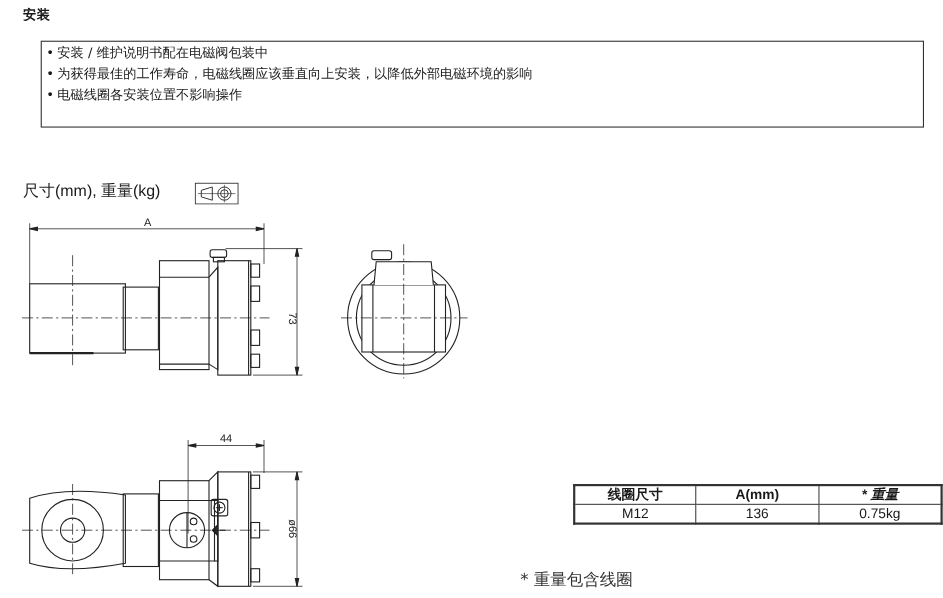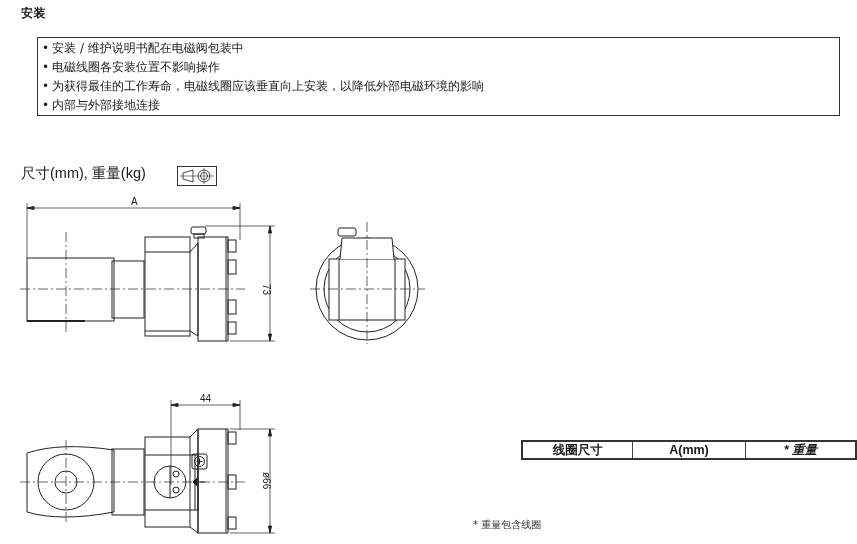--- a/index.html
+++ b/index.html
@@ -12,33 +12,32 @@
   .install-box .item::before { content: "\2022"; margin-right: 3px; }
   .dim-title { position: absolute; left: 21px; top: 164px; font-size: 14.5px; font-weight: normal; font-family: "Liberation Sans", sans-serif; }
   .proj-icon { position: absolute; left: 177px; top: 166px; width: 40px; height: 20px; }
   .drawing { position: absolute; left: 0; top: 190px; }
   .spec-table { position: absolute; left: 473px; top: 440px; border-collapse: collapse;
                 font-family: "Liberation Sans", sans-serif; font-size: 12.5px; margin-left: 48px; }
   .spec-table th, .spec-table td { border: 1px solid #444; text-align: center; padding: 0; height: 16px; line-height: 16px; }
   .spec-table th { font-weight: bold; }
   .spec-table { border: 2px solid #333; }
   .spec-table .c1 { width: 117px; } .spec-table .c2 { width: 117px; } .spec-table .c3 { width: 117px; font-style: italic; }
-  .footnote { position: absolute; left: 473px; top: 518px; font-size: 10px; color: #333; }
+  .footnote { position: absolute; left: 473px; top: 518px; font-size: 15px; color: #333; }
   svg text { font-family: "Liberation Sans", sans-serif; }
 </style>
 </head>
 <body>
 
 <div class="section-title">安装</div>
 
 <div class="install-box">
   <div class="item">安装 / 维护说明书配在电磁阀包装中</div>
+  <div class="item">为获得最佳的工作寿命，电磁线圈应该垂直向上安装，以降低外部电磁环境的影响</div>
   <div class="item">电磁线圈各安装位置不影响操作</div>
-  <div class="item">为获得最佳的工作寿命，电磁线圈应该垂直向上安装，以降低外部电磁环境的影响</div>
-  <div class="item">内部与外部接地连接</div>
 </div>
 
 <div class="dim-title">尺寸(mm), 重量(kg)</div>
 
 <svg class="proj-icon" viewBox="0 0 40 20">
   <rect x="0.5" y="0.5" width="39" height="19" fill="none" stroke="#333" stroke-width="1"></rect>
   <polygon points="6,7 16,4 16,16 6,13" fill="none" stroke="#333" stroke-width="0.9"></polygon>
   <line x1="3" y1="10" x2="37" y2="10" stroke="#333" stroke-width="0.6"></line>
   <circle cx="27" cy="10" r="6" fill="none" stroke="#333" stroke-width="0.9"></circle>
   <circle cx="27" cy="10" r="3.5" fill="none" stroke="#333" stroke-width="0.9"></circle>
@@ -151,16 +150,21 @@
 
 <table class="spec-table">
   <thead>
     <tr>
       <th class="c1">线圈尺寸</th>
       <th class="c2">A(mm)</th>
       <th class="c3">* 重量</th>
     </tr>
   </thead>
   <tbody>
+    <tr>
+      <td>M12</td>
+      <td>136</td>
+      <td>0.75kg</td>
+    </tr>
   </tbody>
 </table>
 
 <div class="footnote">* 重量包含线圈</div>
 
 </body></html>

